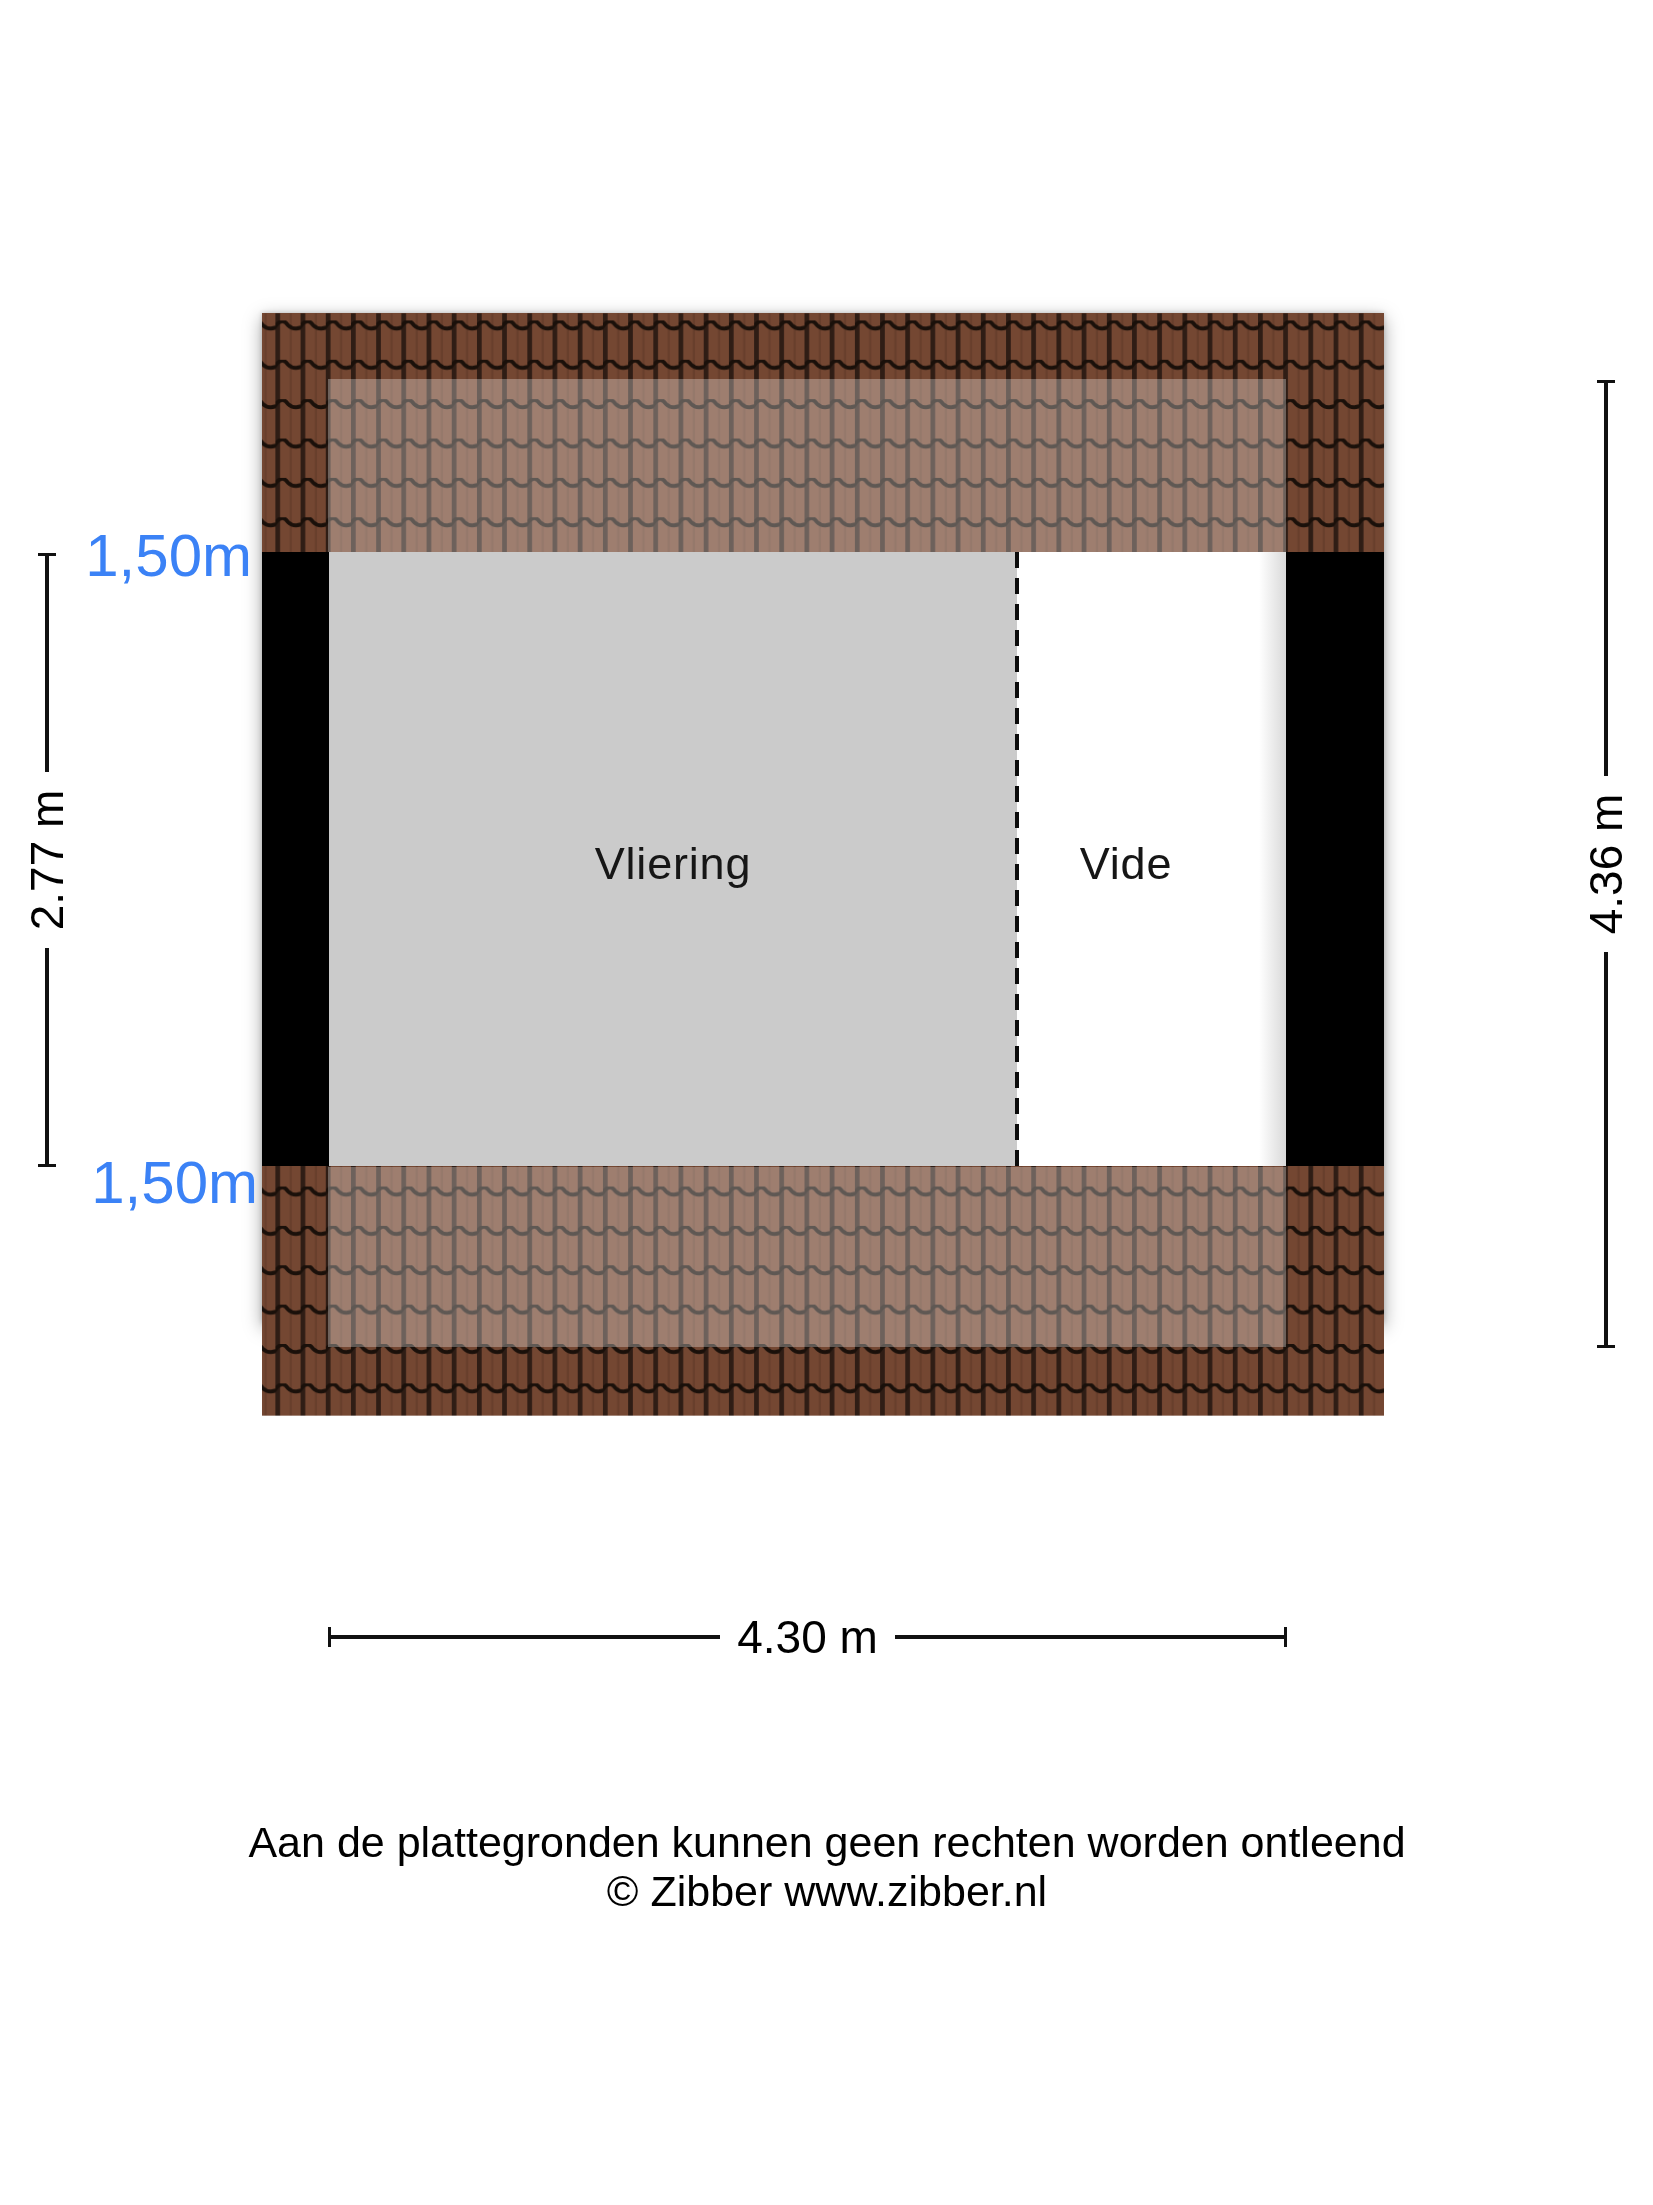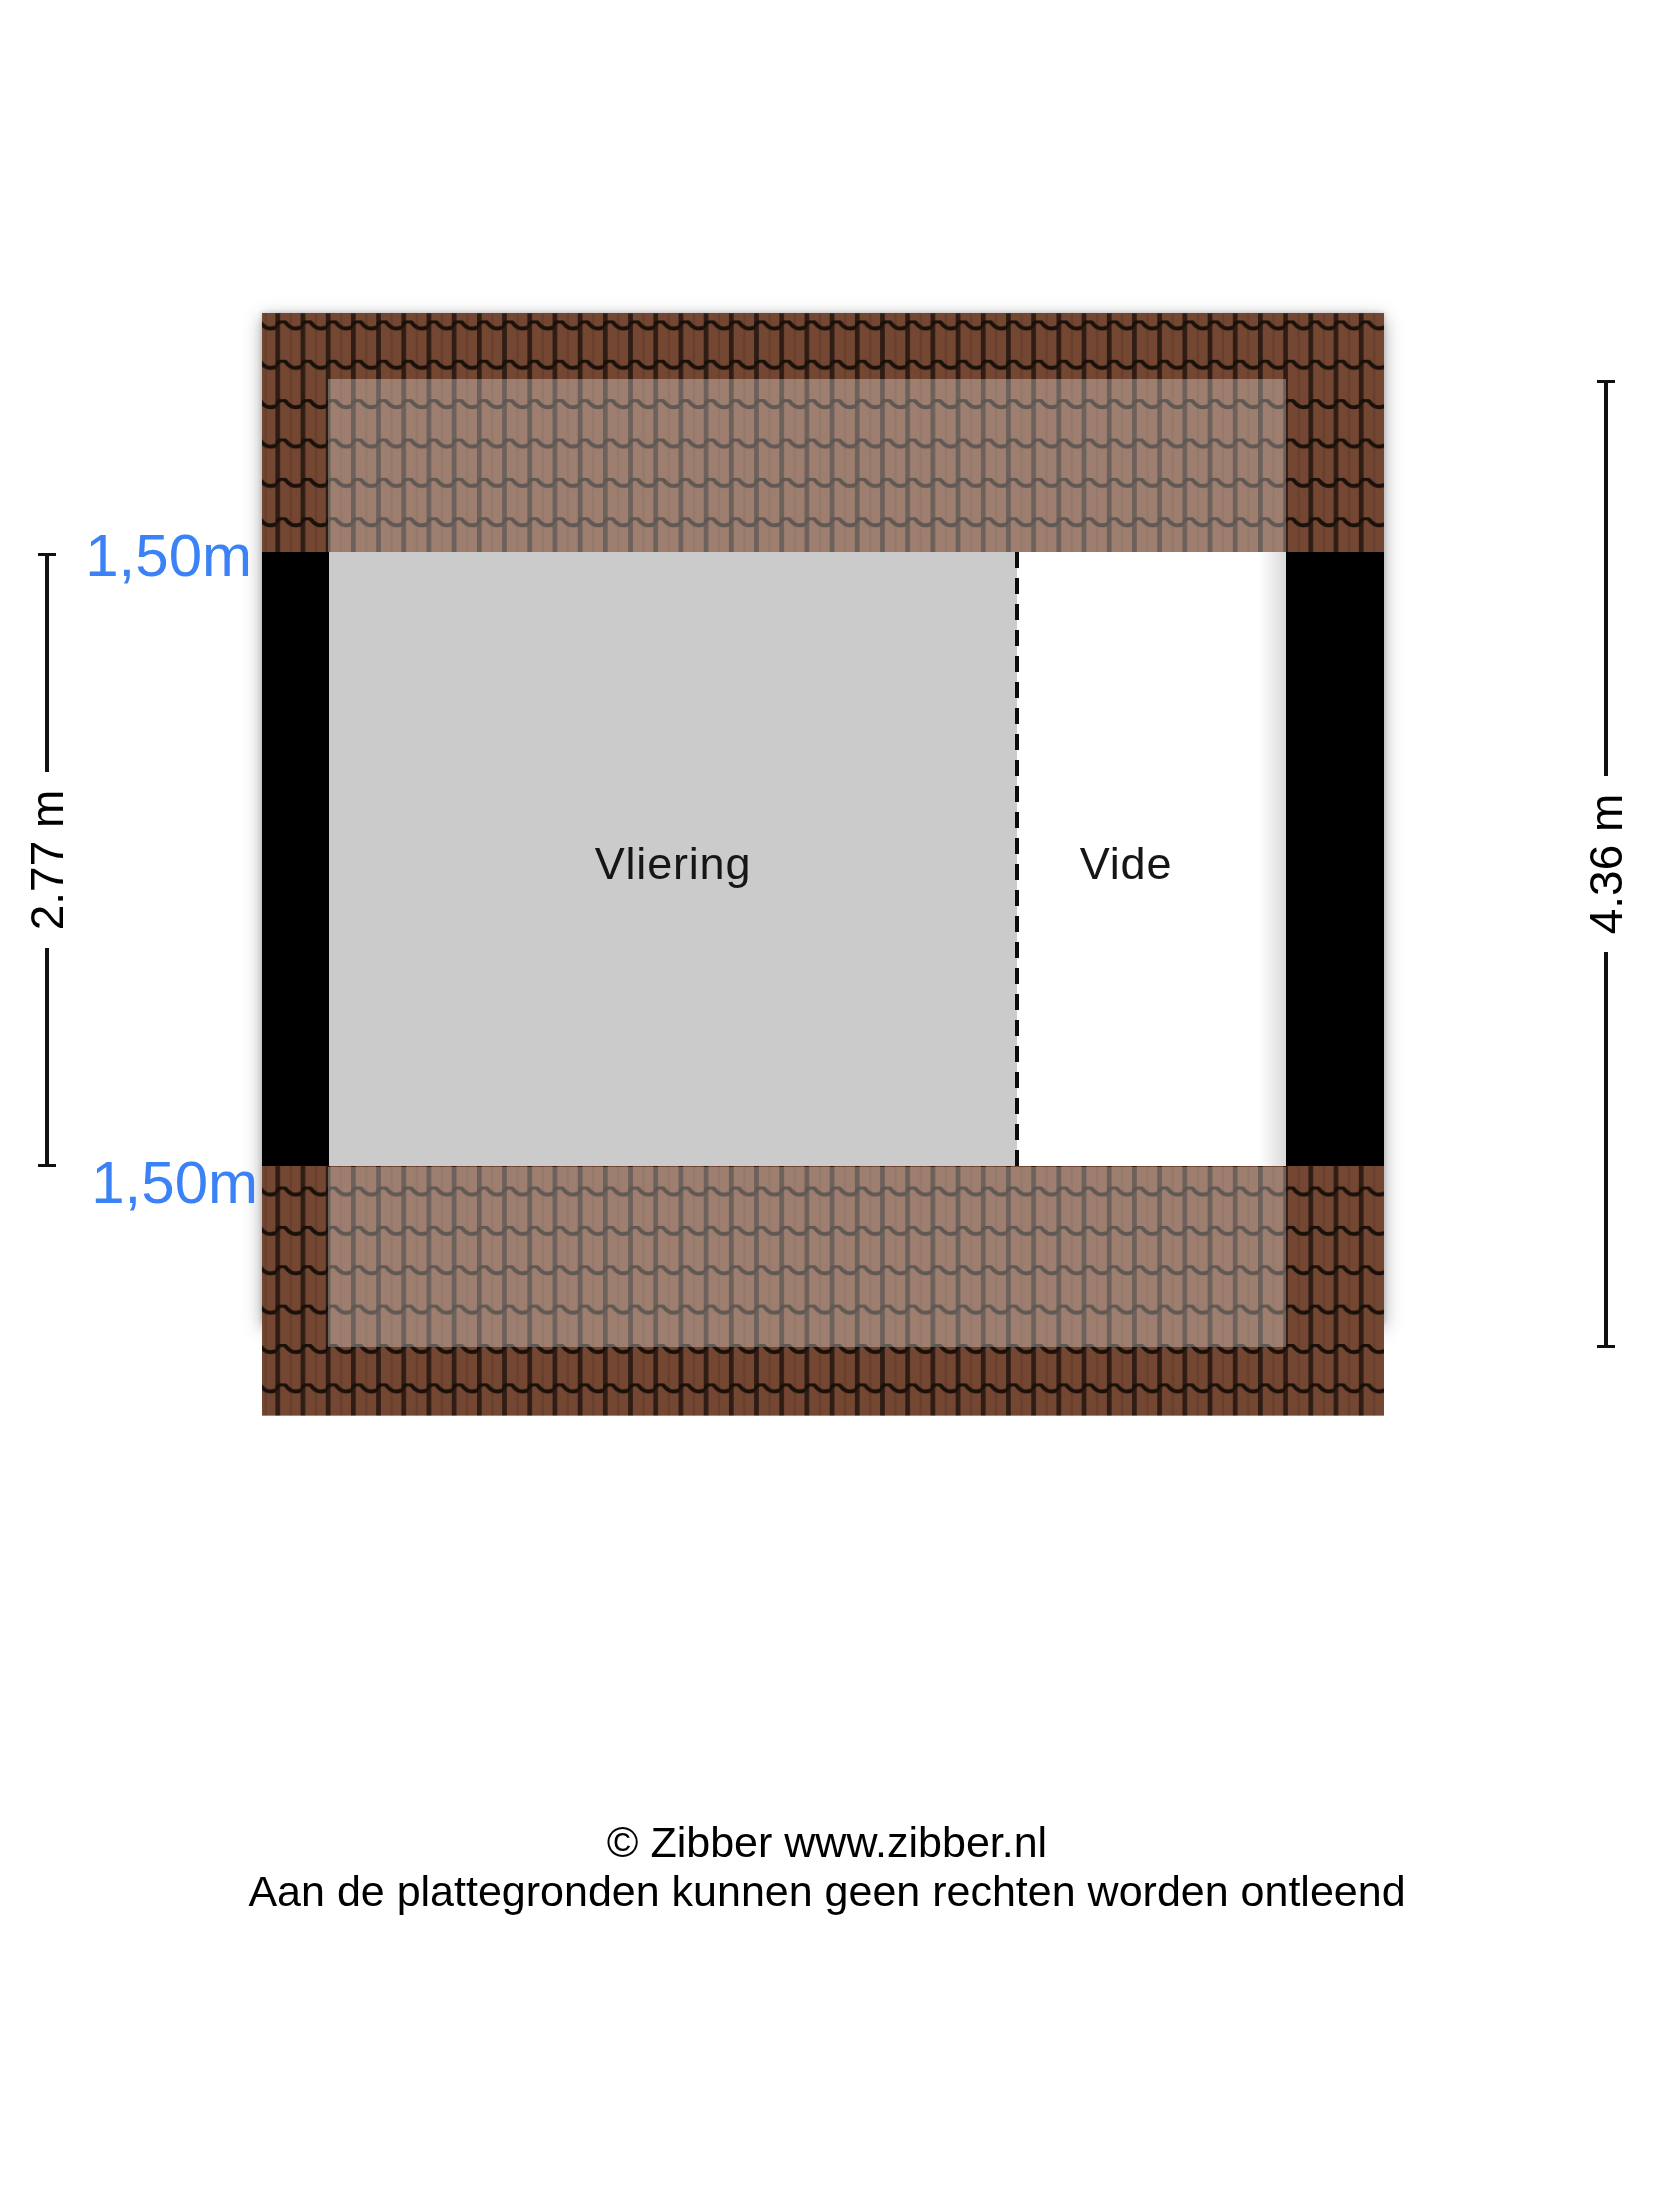--- a/index.html
+++ b/index.html
@@ -123,20 +123,27 @@
   </div>
 
   <div class="dim right">
     <div class="tick"></div>
     <div class="seg"></div>
     <div class="dim-label">4.36 m</div>
     <div class="seg"></div>
     <div class="tick"></div>
   </div>
 
+  <div class="dim bottom">
+    <div class="tick"></div>
+    <div class="seg"></div>
+    <div class="dim-label">4.30 m</div>
+    <div class="seg"></div>
+    <div class="tick"></div>
+  </div>
 
   <div class="footer">
+    <div>Aan de plattegronden kunnen geen rechten worden ontleend</div>
     <div>© Zibber www.zibber.nl</div>
-    <div>Aan de plattegronden kunnen geen rechten worden ontleend</div>
   </div>
 
 </div>
 
 
 </body></html>

